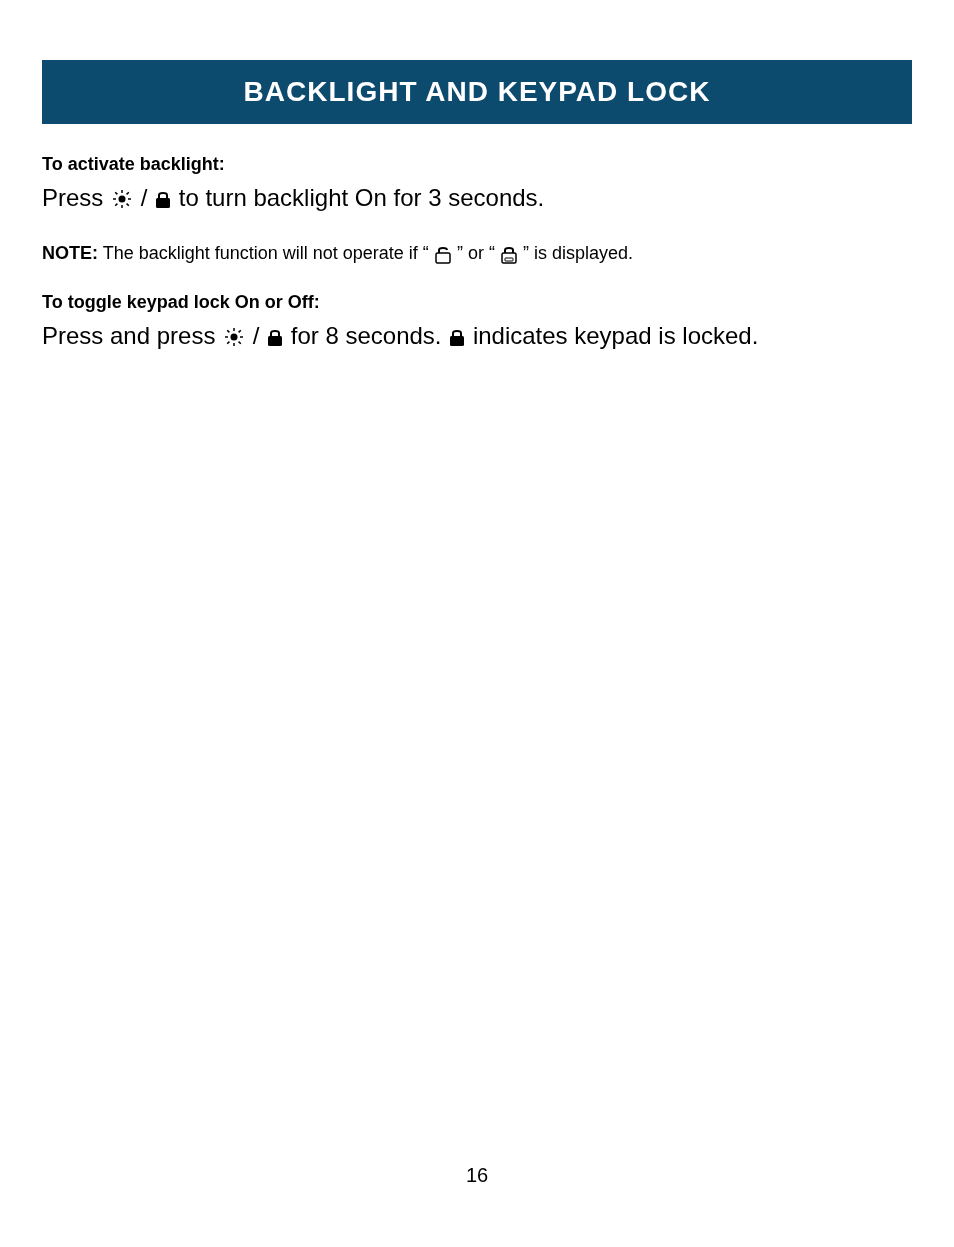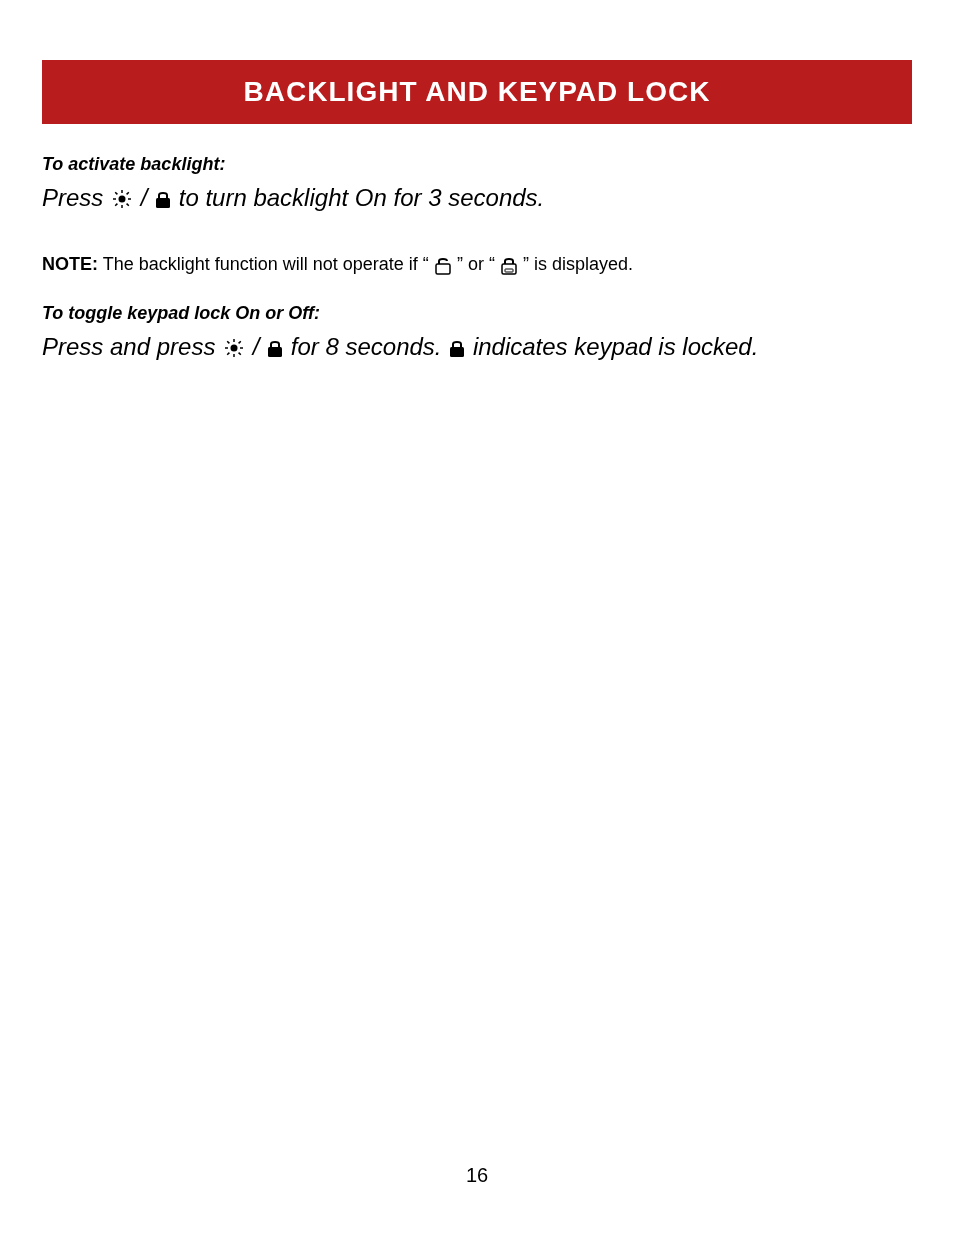--- a/index.html
+++ b/index.html
@@ -23,53 +23,52 @@
     .page-container {
       width: 870px;
       padding-top: 60px;
       padding-bottom: 60px;
       flex: 1;
       display: flex;
       flex-direction: column;
     }
 
     .title-bar {
-      background: #b91c1c;
+      background: #0c4a6e;
       color: #ffffff;
       text-align: center;
       padding: 16px 20px;
       margin-bottom: 30px;
     }
 
     .title-bar h1 {
       font-size: 28px;
       font-weight: 900;
       letter-spacing: 1px;
       text-transform: uppercase;
     }
 
     .section {
       margin-bottom: 20px;
-      font-style: italic;
     }
 
     .section-heading {
       font-weight: bold;
       font-size: 18px;
       margin-bottom: 4px;
     }
 
     .section-text {
       font-size: 24px;
       line-height: 1.6;
       margin-bottom: 2px;
     }
 
     .note-section {
-      margin-top: 11px;
+      margin-top: 0;
       margin-bottom: 24px;
     }
 
     .note-text {
       font-size: 18px;
       line-height: 1.6;
     }
 
     .note-bold {
       font-weight: bold;

